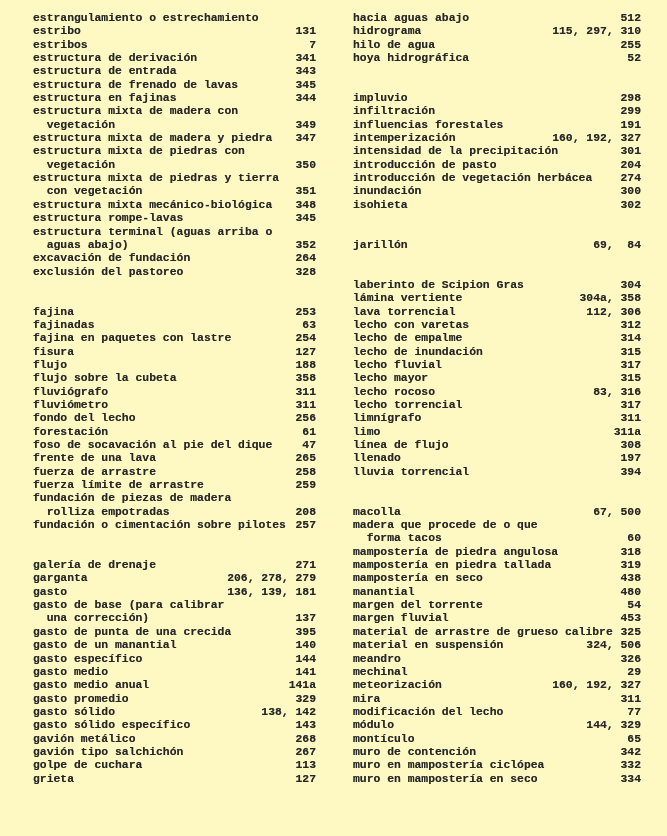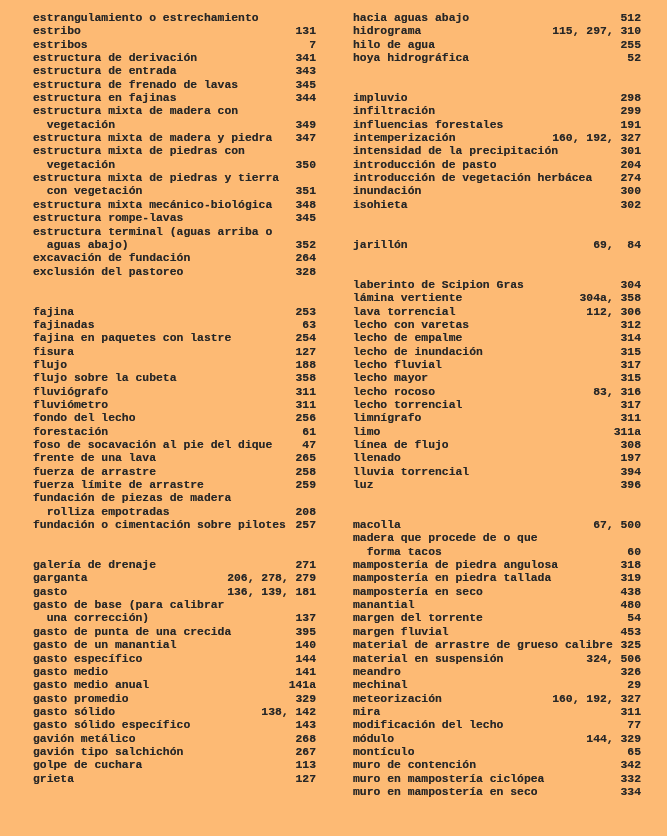--- a/index.html
+++ b/index.html
@@ -4,21 +4,21 @@
 <style>
   html, body {
     margin: 0;
     padding: 0;
     background: #fcfcf9;
   }
   .page {
     position: relative;
     width: 667px;
     height: 836px;
-    background: #fdba74;
+    background: #fef9c3;
     overflow: hidden;
     font-family: "Liberation Mono", "DejaVu Sans Mono", monospace;
     font-size: 11.4px;
     font-weight: 600;
     color: #272727;
     text-shadow: 0 0 0.5px rgba(40,40,40,0.55);
   }
   .col {
     position: absolute;
     top: 12px;
@@ -128,21 +128,20 @@
       <div class="row"><span class="term">lecho de inundación</span><span class="num">315</span></div>
       <div class="row"><span class="term">lecho fluvial</span><span class="num">317</span></div>
       <div class="row"><span class="term">lecho mayor</span><span class="num">315</span></div>
       <div class="row"><span class="term">lecho rocoso</span><span class="num">83, 316</span></div>
       <div class="row"><span class="term">lecho torrencial</span><span class="num">317</span></div>
       <div class="row"><span class="term">limnígrafo</span><span class="num">311</span></div>
       <div class="row"><span class="term">limo</span><span class="num">311a</span></div>
       <div class="row"><span class="term">línea de flujo</span><span class="num">308</span></div>
       <div class="row"><span class="term">llenado</span><span class="num">197</span></div>
       <div class="row"><span class="term">lluvia torrencial</span><span class="num">394</span></div>
-      <div class="row"><span class="term">luz</span><span class="num">396</span></div>
       <div class="row"><span class="term"></span><span class="num"></span></div>
       <div class="row"><span class="term"></span><span class="num"></span></div>
       <div class="row"><span class="term">macolla</span><span class="num">67, 500</span></div>
       <div class="row"><span class="term">madera que procede de o que</span><span class="num"></span></div>
       <div class="row"><span class="term">  forma tacos</span><span class="num">60</span></div>
       <div class="row"><span class="term">mampostería de piedra angulosa</span><span class="num">318</span></div>
       <div class="row"><span class="term">mampostería en piedra tallada</span><span class="num">319</span></div>
       <div class="row"><span class="term">mampostería en seco</span><span class="num">438</span></div>
       <div class="row"><span class="term">manantial</span><span class="num">480</span></div>
       <div class="row"><span class="term">margen del torrente</span><span class="num">54</span></div>

